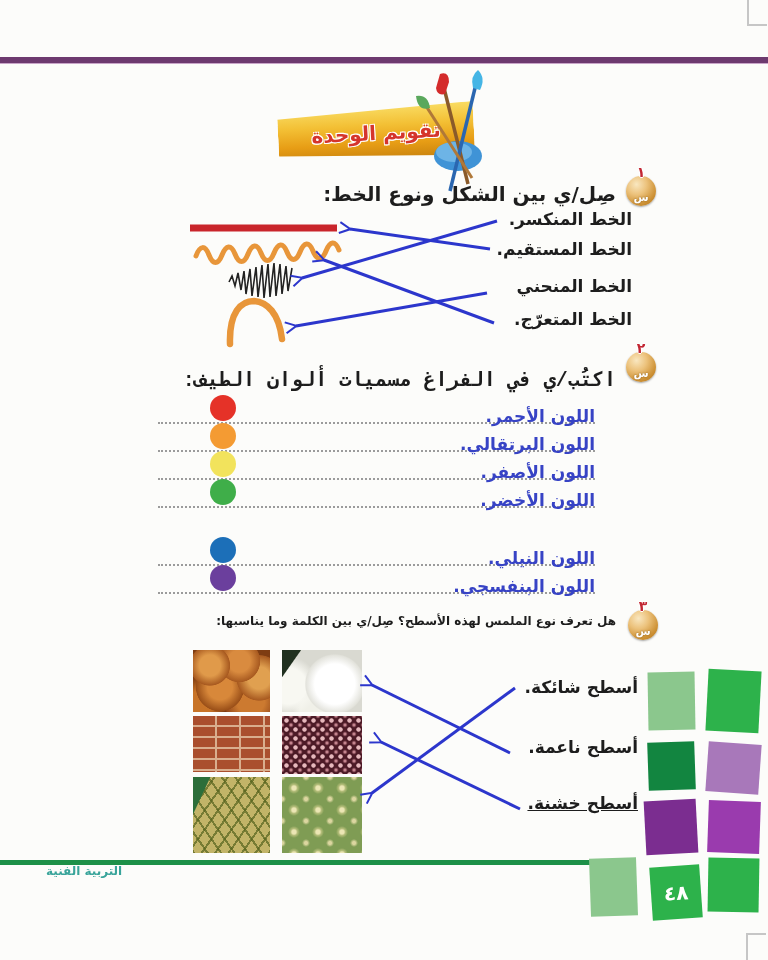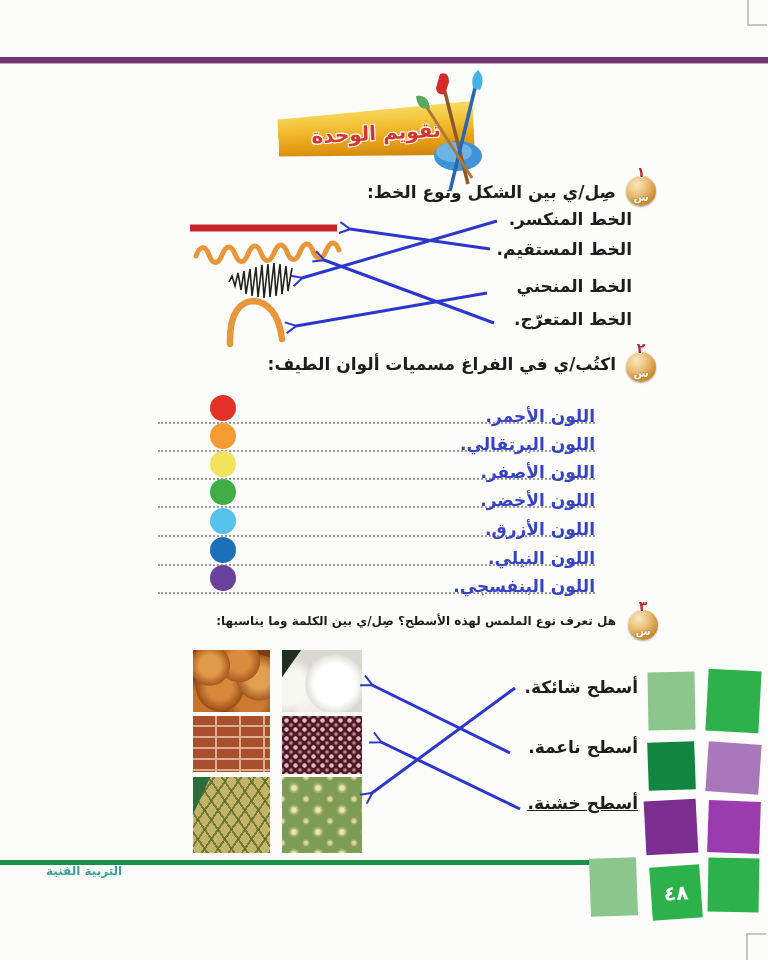--- a/index.html
+++ b/index.html
@@ -28,21 +28,21 @@
   
   .q-icon{width:30px;height:30px;border-radius:50%;
           background:radial-gradient(circle at 35% 28%,#f9e7c0 0%,#ecc27c 35%,#cd9135 70%,#a96d15 100%);
           box-shadow:0 1px 2px rgba(0,0,0,.35);}
   .q-icon .sin{position:absolute;left:0;right:0;bottom:2px;text-align:center;
           font-size:11px;font-weight:bold;color:#fff;text-shadow:0 0 2px #8a5a10;}
   .q-icon .num{position:absolute;left:0;right:0;top:-12px;text-align:center;
           font-size:14px;font-weight:bold;color:#c22733;
           text-shadow:-1px 0 0 #fff,1px 0 0 #fff,0 -1px 0 #fff,0 1px 0 #fff;}
 
-  .prompt{font-size:17px;font-weight:bold;color:#1d1d1d;white-space:nowrap;}
+  .prompt{font-size:20px;font-weight:bold;color:#1d1d1d;white-space:nowrap;}
   .match-label{font-size:17px;font-weight:bold;color:#1d1d1d;white-space:nowrap;}
 
   
   .spec-row{position:absolute;left:158px;width:437px;height:26px;border-bottom:2px dotted #9b9b9b;}
   .spec-row .dot{position:absolute;left:52px;top:-1px;width:26px;height:26px;border-radius:50%;}
   .spec-row .ans{position:absolute;right:0;bottom:-4px;font-size:17px;font-weight:bold;color:#3743c5;white-space:nowrap;}
 
   
   .ph{position:absolute;}
   #img-buns{left:193px;top:650px;width:77px;height:62px;
@@ -145,41 +145,37 @@
     <line x1="340" y1="44" x2="200" y2="24" stroke="#2c36cc" stroke-width="3" marker-end="url(#ah)"></line>
     <line x1="347" y1="16" x2="152" y2="73" stroke="#2c36cc" stroke-width="3" marker-end="url(#ah)"></line>
     <line x1="337" y1="88" x2="146" y2="121" stroke="#2c36cc" stroke-width="3" marker-end="url(#ah)"></line>
     <line x1="344" y1="118" x2="174" y2="55" stroke="#2c36cc" stroke-width="3" marker-end="url(#ah)"></line>
   </svg>
 
   <div class="abs q-icon" style="right:112px;top:352px;">
     <span class="num">٢</span>
     <span class="sin">س</span>
   </div>
-  <div class="abs prompt" style="right:152px;top:354px;">اكتُب/ي في الفراغ مسميات ألوان الطيف:</div>
+  <div class="abs prompt" style="right:152px;top:367px;font-family:Liberation Mono, monospace;">اكتُب/ي في الفراغ مسميات ألوان الطيف:</div>
 
   <div class="spec-row" style="top:396px;">
     <span class="dot" style="background: rgb(229, 50, 40);"></span>
     <span class="ans">اللون الأحمر.</span>
   </div>
   <div class="spec-row" style="top:424px;">
     <span class="dot" style="background: rgb(244, 155, 51);"></span>
     <span class="ans">اللون البرتقالي.</span>
   </div>
   <div class="spec-row" style="top:452px;">
     <span class="dot" style="background: rgb(242, 227, 92);"></span>
     <span class="ans">اللون الأصفر.</span>
   </div>
   <div class="spec-row" style="top:480px;">
     <span class="dot" style="background: rgb(63, 174, 73);"></span>
     <span class="ans">اللون الأخضر.</span>
-  </div>
-  <div class="spec-row" style="top:509px;">
-    <span class="dot" style="background: rgb(86, 193, 234);"></span>
-    <span class="ans">اللون الأزرق.</span>
   </div>
   <div class="spec-row" style="top:538px;">
     <span class="dot" style="background: rgb(28, 111, 184);"></span>
     <span class="ans">اللون النيلي.</span>
   </div>
   <div class="spec-row" style="top:566px;">
     <span class="dot" style="background: rgb(107, 63, 157);"></span>
     <span class="ans">اللون البنفسجي.</span>
   </div>
 

